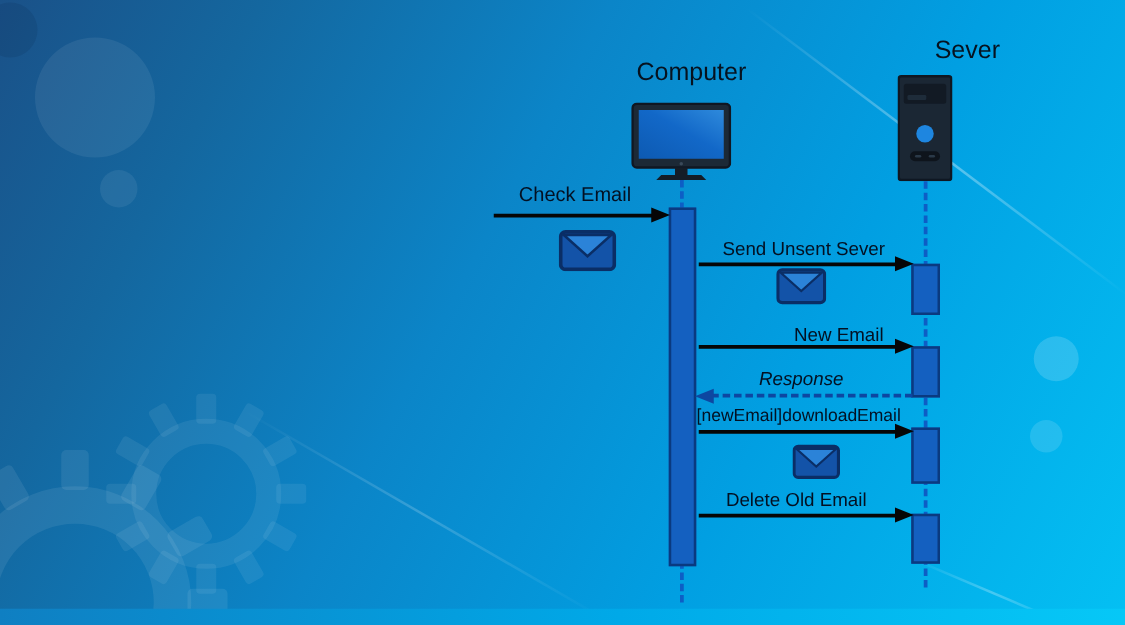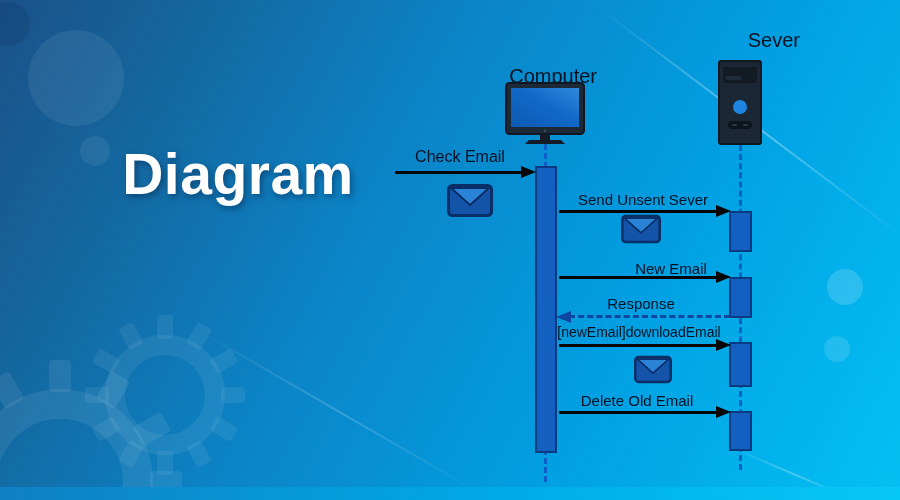--- a/index.html
+++ b/index.html
@@ -92,26 +92,25 @@
         <rect x="-8" y="-80" width="16" height="24" rx="3" transform="rotate(210)"></rect>
         <rect x="-8" y="-80" width="16" height="24" rx="3" transform="rotate(240)"></rect>
         <rect x="-8" y="-80" width="16" height="24" rx="3" transform="rotate(270)"></rect>
         <rect x="-8" y="-80" width="16" height="24" rx="3" transform="rotate(300)"></rect>
         <rect x="-8" y="-80" width="16" height="24" rx="3" transform="rotate(330)"></rect>
       </g>
     </g>
   </svg>
 
   <div class="title">
-    <div>Diagram</div>
   </div>
 
   <div>
 
-    <div class="actor-label" style="left:477px;top:65px;width:120px;">Computer</div>
+    <div class="actor-label" style="left:477px;top:47px;width:120px;">Computer</div>
     <svg class="icon" style="left:505px;top:82px;" width="80" height="63" viewBox="0 0 80 63">
       <defs>
         <linearGradient id="scr" x1="0" y1="1" x2="1" y2="0">
           <stop offset="0" stop-color="#0d5ab2"></stop>
             <stop offset="0.55" stop-color="#1268c8"></stop>
             <stop offset="1" stop-color="#2e8adc"></stop>
         </linearGradient>
       </defs>
       <rect x="1" y="1" width="78" height="51" rx="3.5" fill="#1c2936" stroke="#101722" stroke-width="2"></rect>
       <rect x="6" y="6" width="68" height="39" fill="url(#scr)"></rect>
@@ -157,21 +156,21 @@
       <rect x="1.5" y="1.5" width="43" height="30" rx="4" fill="#1353a8" stroke="#0a2e66" stroke-width="3"></rect>
       <path d="M4 4 L42 4 L23 21 Z" fill="#2b83d8" stroke="#0a2e66" stroke-width="2"></path>
     </svg>
 
     <div class="msg-label" style="left:584px;top:260px;width:174px;">New Email</div>
     <div class="arrow" style="left:559px;top:271px;width:171px;">
       <div class="shaft"></div>
       <div class="head-r"></div>
     </div>
 
-    <div class="msg-label" style="left:554px;top:295px;width:174px;">Response</div>
+    <div class="msg-label" style="left:554px;top:295px;width:174px;font-style:italic;">Response</div>
     <div class="arrow" style="left:557px;top:311px;width:173px;">
       <div class="shaft-dash"></div>
       <div class="head-l"></div>
     </div>
 
     <div class="msg-label" style="left:552px;top:324px;width:174px;font-size:14px;">[newEmail]downloadEmail</div>
     <div class="arrow" style="left:559px;top:339px;width:171px;">
       <div class="shaft"></div>
       <div class="head-r"></div>
     </div>

